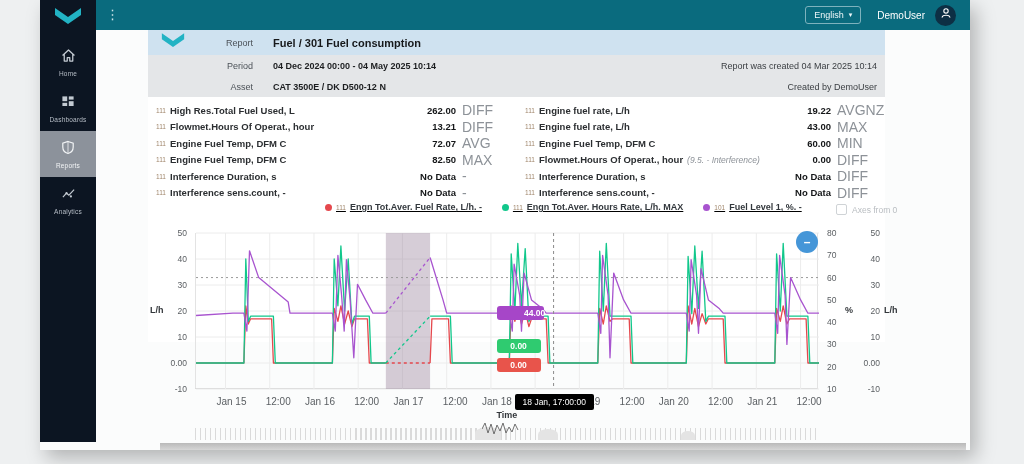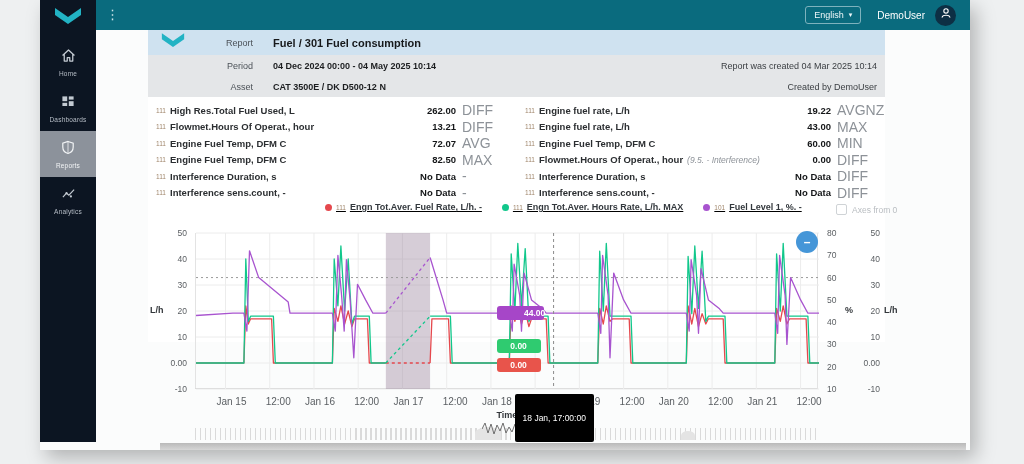--- a/index.html
+++ b/index.html
@@ -61,21 +61,21 @@
 
   
   .chart-area { position:absolute; left:0; top:0; width:737px; height:412px; pointer-events:none; }
   #plot { position:absolute; left:47px; top:203px; width:623px; height:156px; border-left:1px solid #e3e3e3; border-right:1px solid #e3e3e3; border-bottom:1px solid #cfcfcf; }
   #plot svg { overflow:visible; }
   .tick { position:absolute; font-size:8.5px; color:#5a5e62; }
   .tick.r { text-align:right; }
   .ax-title { position:absolute; font-size:9px; font-weight:bold; color:#33373b; }
   .xlab { position:absolute; font-size:10px; color:#5a5e62; width:44px; text-align:right; }
   .badge { position:absolute; height:14px; border-radius:3px; color:#fff; font-size:8.5px; font-weight:bold; display:flex; align-items:center; justify-content:center; padding:0 9px; z-index:4; }
-  .time-tip { position:absolute; background:#000; color:#fff; font-size:8.5px; padding:19px 8px; border-radius:2px; z-index:5; white-space:nowrap; }
+  .time-tip { position:absolute; background:#000; color:#fff; font-size:8.5px; padding:3px 8px; border-radius:2px; z-index:5; white-space:nowrap; }
   .zoom-btn { position:absolute; width:22px; height:22px; border-radius:50%; background:#4596d8; color:#fff; display:flex; align-items:center; justify-content:center; font-size:12px; font-weight:bold; z-index:4; cursor:pointer; pointer-events:auto; }
 
   
   .minimap { position:absolute; left:47px; top:394px; width:623px; height:16px;
     background:repeating-linear-gradient(90deg,#dadada 0 1.5px, transparent 1.5px 5px);
     background-position:bottom; background-size:100% 12px; background-repeat:no-repeat; }
   .mm-blob { position:absolute; bottom:0; background:#e4e4e4; border-radius:50% 50% 0 0; }
   .mm-squiggle { position:absolute; left:46%; bottom:0; }
   .scrollbar { position:absolute; left:64px; top:413px; width:806px; height:7px; background:linear-gradient(#b9b9b9,#d6d6d6); }
 </style>

